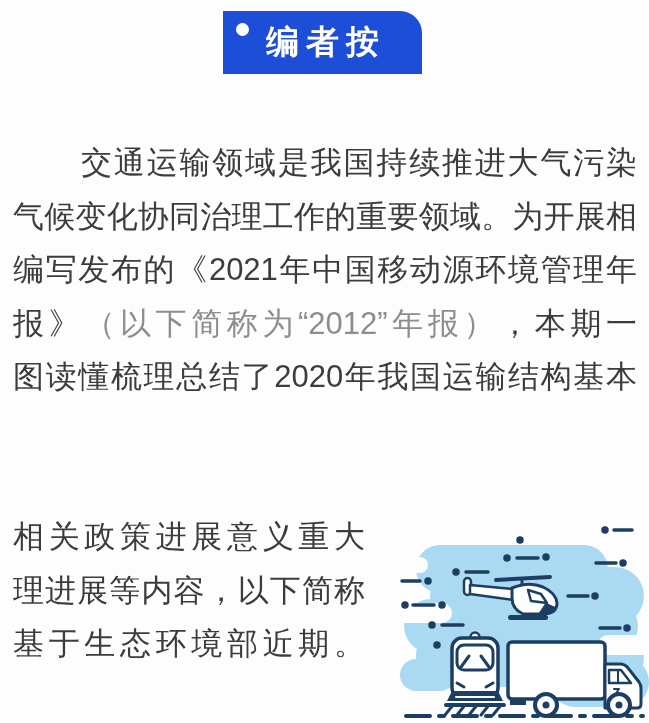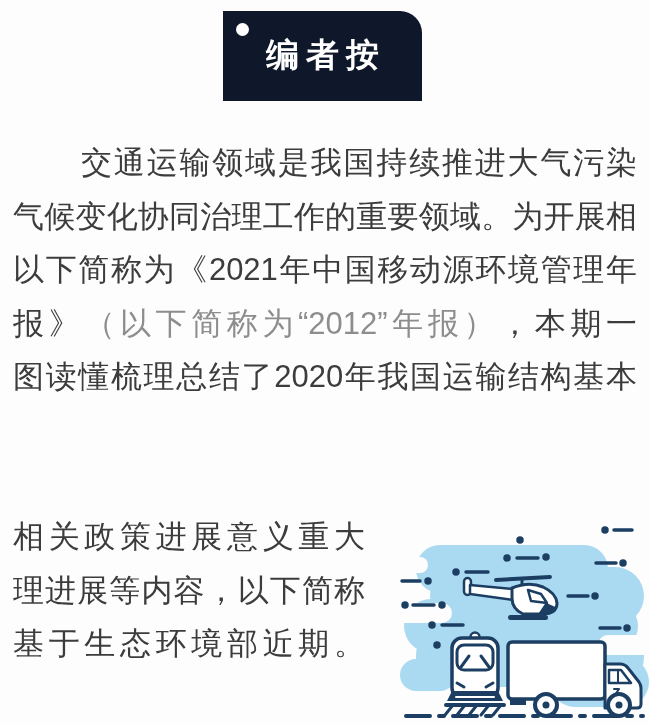--- a/index.html
+++ b/index.html
@@ -3,22 +3,22 @@
 <meta charset="utf-8">
 <style>
   html,body { margin:0; padding:0; }
   .page {
     position:relative; width:649px; height:723px;
     background:#fdfdfd; overflow:hidden;
     font-family:"Liberation Sans", sans-serif;
   }
   
   .badge {
-    position:absolute; left:223px; top:11px; width:199px; height:90px;
-    background:#0f172a; border-radius:0 22px 0 0;
+    position:absolute; left:223px; top:11px; width:199px; height:63px;
+    background:#1d4ed8; border-radius:0 22px 0 0;
   }
   .badge-dot {
     position:absolute; left:13px; top:12px; width:13px; height:13px;
     border-radius:50%; background:#ffffff;
   }
   .badge-label {
     position:absolute; left:0; right:0; top:50%; transform:translateY(-52%);
     text-align:center; color:#ffffff; font-weight:bold; font-size:33px;
     letter-spacing:7px; text-indent:7px;
   }
@@ -41,21 +41,21 @@
 <div class="page">
 
   <div class="badge">
     <span class="badge-dot"></span>
     <span class="badge-label">编者按</span>
   </div>
 
   <div id="para-full" class="para full">
       <div class="text-line indent"><span class="seg">交通运输领域是我国持续推进大气污染与</span></div>
       <div class="text-line"><span class="seg">气候变化协同治理工作的重要领域。为开展相</span></div>
-      <div class="text-line"><span class="seg">以下简称为《2021年中国移动源环境管理年</span></div>
+      <div class="text-line"><span class="seg">编写发布的《2021年中国移动源环境管理年</span></div>
       <div class="text-line"><span class="seg">报》</span><span class="seg gray">（以下简称为“2012”年报）</span><span class="seg">，本期一</span></div>
       <div class="text-line"><span class="seg">图读懂梳理总结了2020年我国运输结构基本</span></div>
     </div>
   <div id="para-narrow" class="para narrow">
       <div class="text-line"><span class="seg">相关政策进展意义重大</span></div>
       <div class="text-line"><span class="seg">理进展等内容，以下简称为</span></div>
       <div class="text-line"><span class="seg">基于生态环境部近期。</span></div>
     </div>
 
   <div class="illo">

